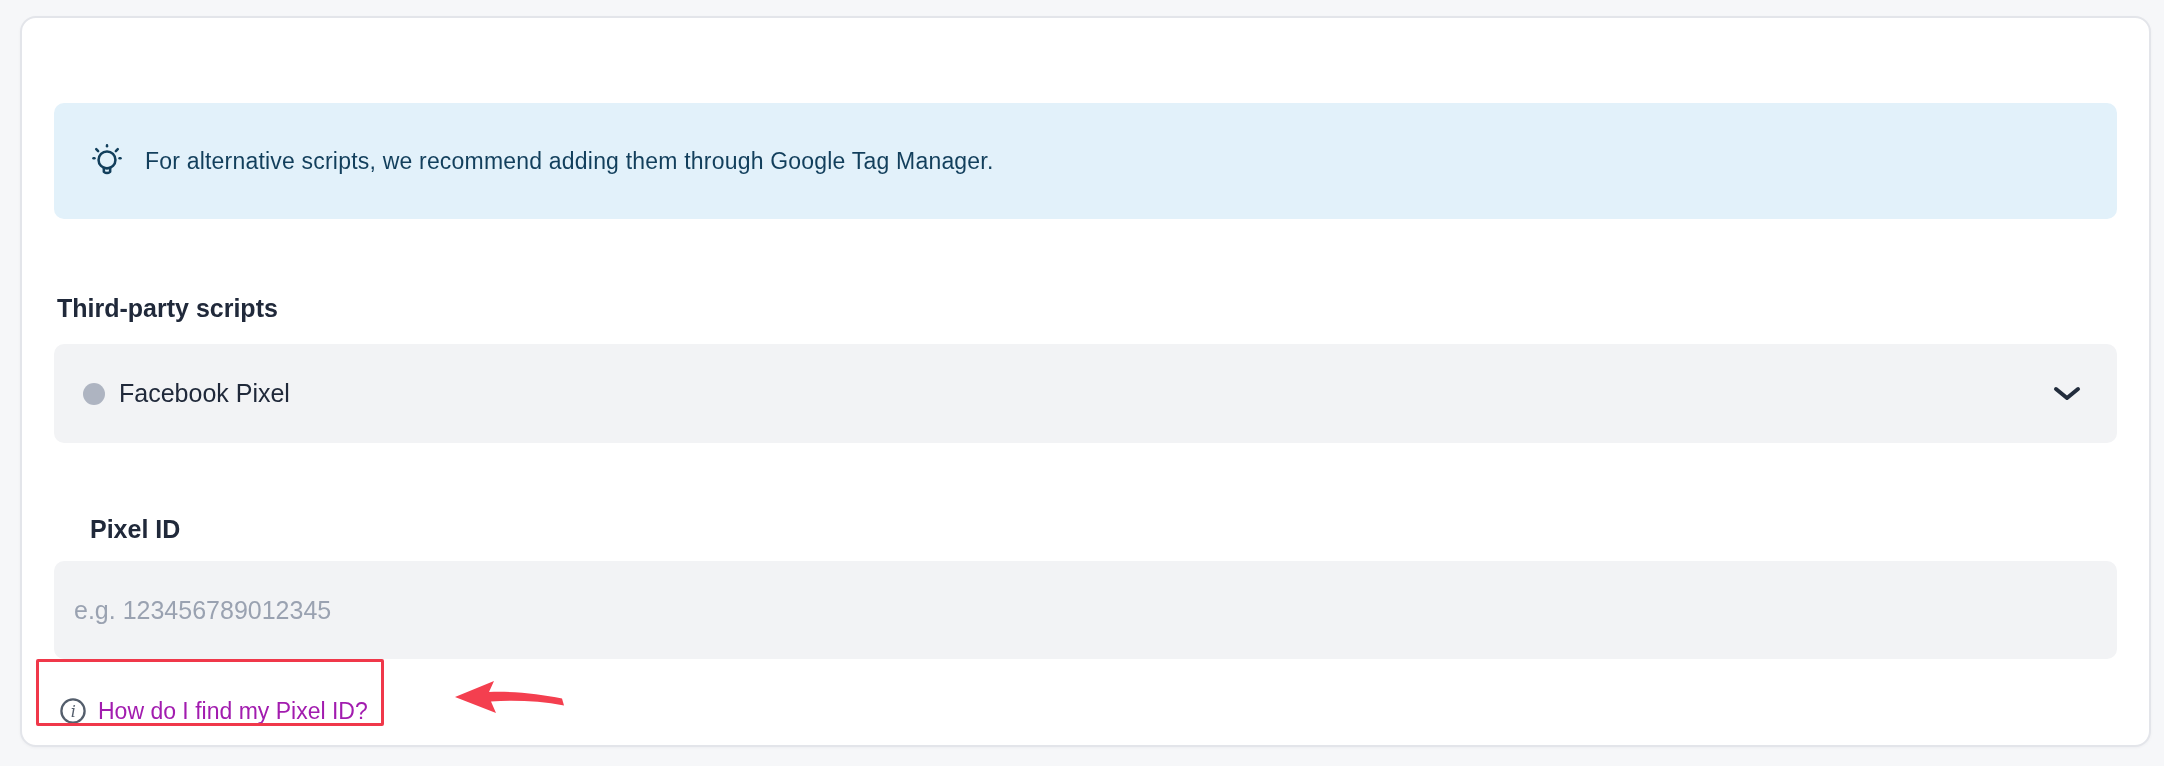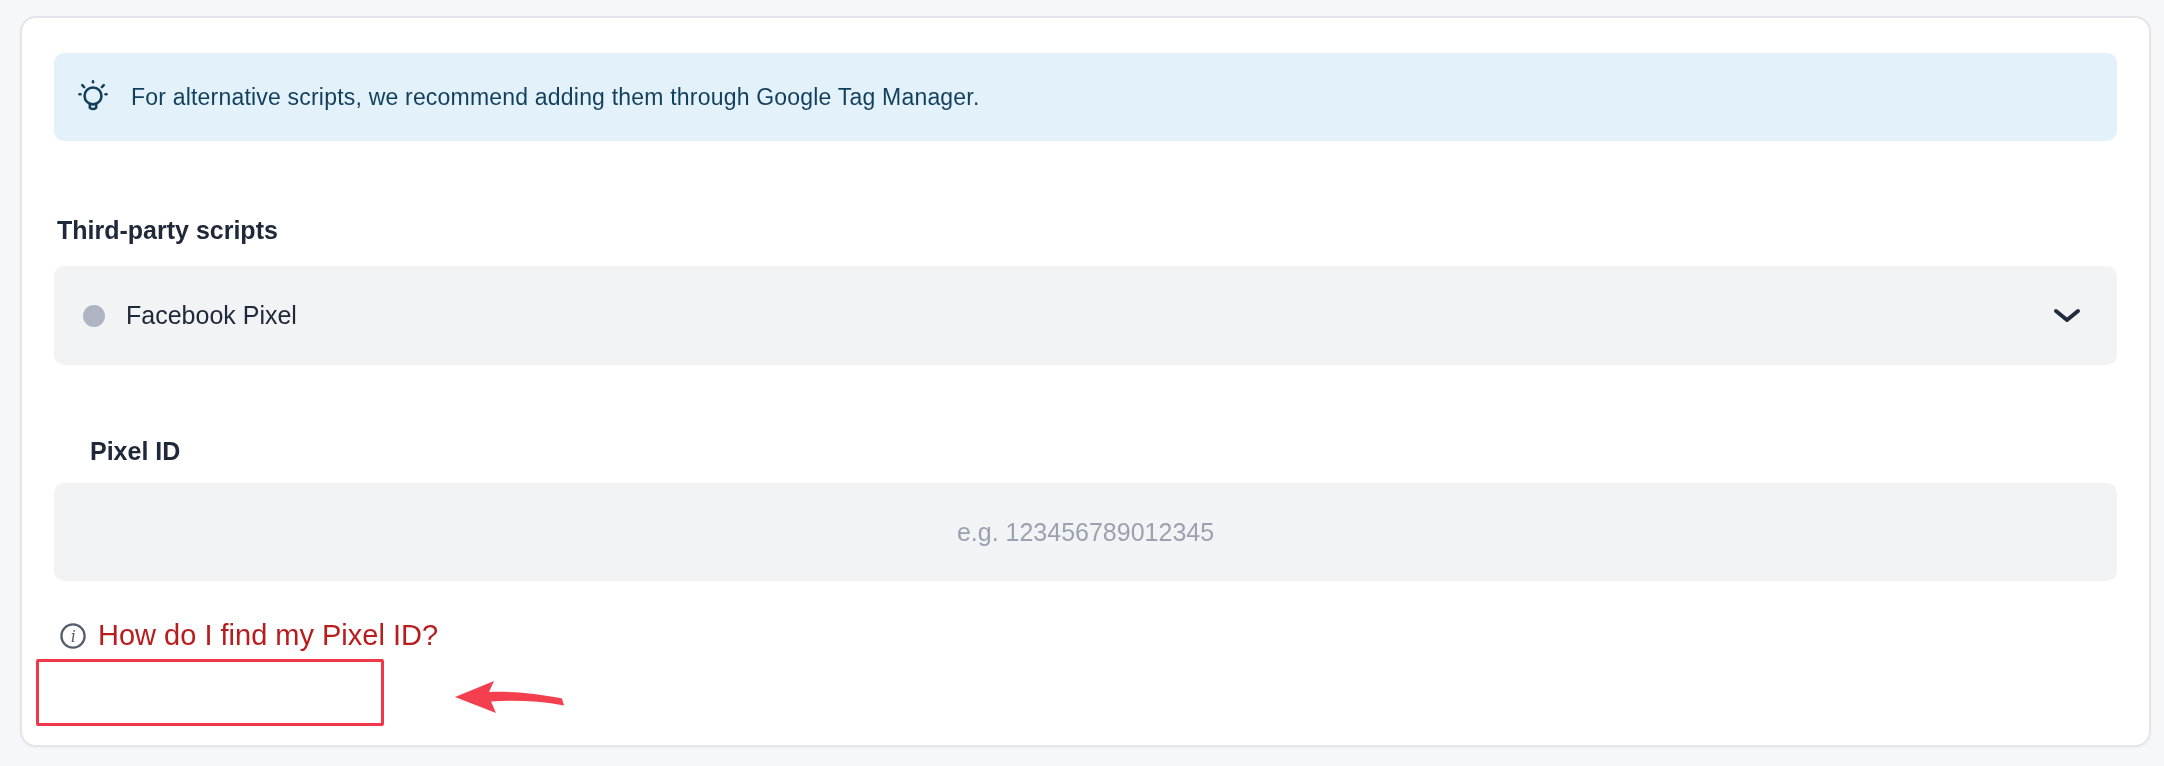--- a/index.html
+++ b/index.html
@@ -19,27 +19,27 @@
     width: 2131px;
     height: 731px;
     box-sizing: border-box;
     background: #ffffff;
     border: 2px solid #e3e5ea;
     border-radius: 16px;
     padding: 0 32px;
     box-shadow: 0 1px 3px rgba(25,32,45,0.04);
   }
   .banner {
-    margin-top: 35px;
-    height: 88px;
+    margin-top: 85px;
+    height: 116px;
     background: #e2f1fa;
     border-radius: 10px;
     display: flex;
     align-items: center;
-    padding: 0 20px;
+    padding: 0 34px;
     box-sizing: border-box;
     gap: 19px;
   }
   .banner-text {
     color: #123f5c;
     font-size: 23px;
     letter-spacing: 0.2px;
   }
   .field-label {
     margin-top: 74px;
@@ -56,21 +56,20 @@
   .select-box {
     margin-top: 21px;
     height: 99px;
     background: #f2f3f5;
     border-radius: 10px;
     display: flex;
     align-items: center;
     padding: 0 35px 0 29px;
     box-sizing: border-box;
     cursor: pointer;
-    gap: 7px;
   }
   .status-dot {
     width: 22px;
     height: 22px;
     border-radius: 50%;
     background: #aeb4c1;
     margin-right: 14px;
     flex: 0 0 auto;
   }
   .select-value {
@@ -90,37 +89,36 @@
     background: #f2f3f5;
     border: none;
     outline: none;
     border-radius: 10px;
     padding: 0 20px;
     box-sizing: border-box;
     font-family: "Liberation Sans", "DejaVu Sans", sans-serif;
     font-size: 25px;
     color: #20293a;
     display: block;
-    text-align: center;
   }
   .text-input::placeholder {
     color: #9aa2b1;
     opacity: 1;
   }
   .help-row {
     margin-top: 38px;
     margin-left: 5px;
     display: inline-flex;
     align-items: center;
     gap: 11px;
     cursor: pointer;
   }
   .help-text {
-    font-size: 29px;
-    color: #b91c1c;
+    font-size: 23px;
+    color: #a21caf;
   }
   .annotation-box {
     position: absolute;
     left: 36px;
     top: 659px;
     width: 348px;
     height: 67px;
     box-sizing: border-box;
     border: 3px solid #f0384a;
     border-radius: 2px;

